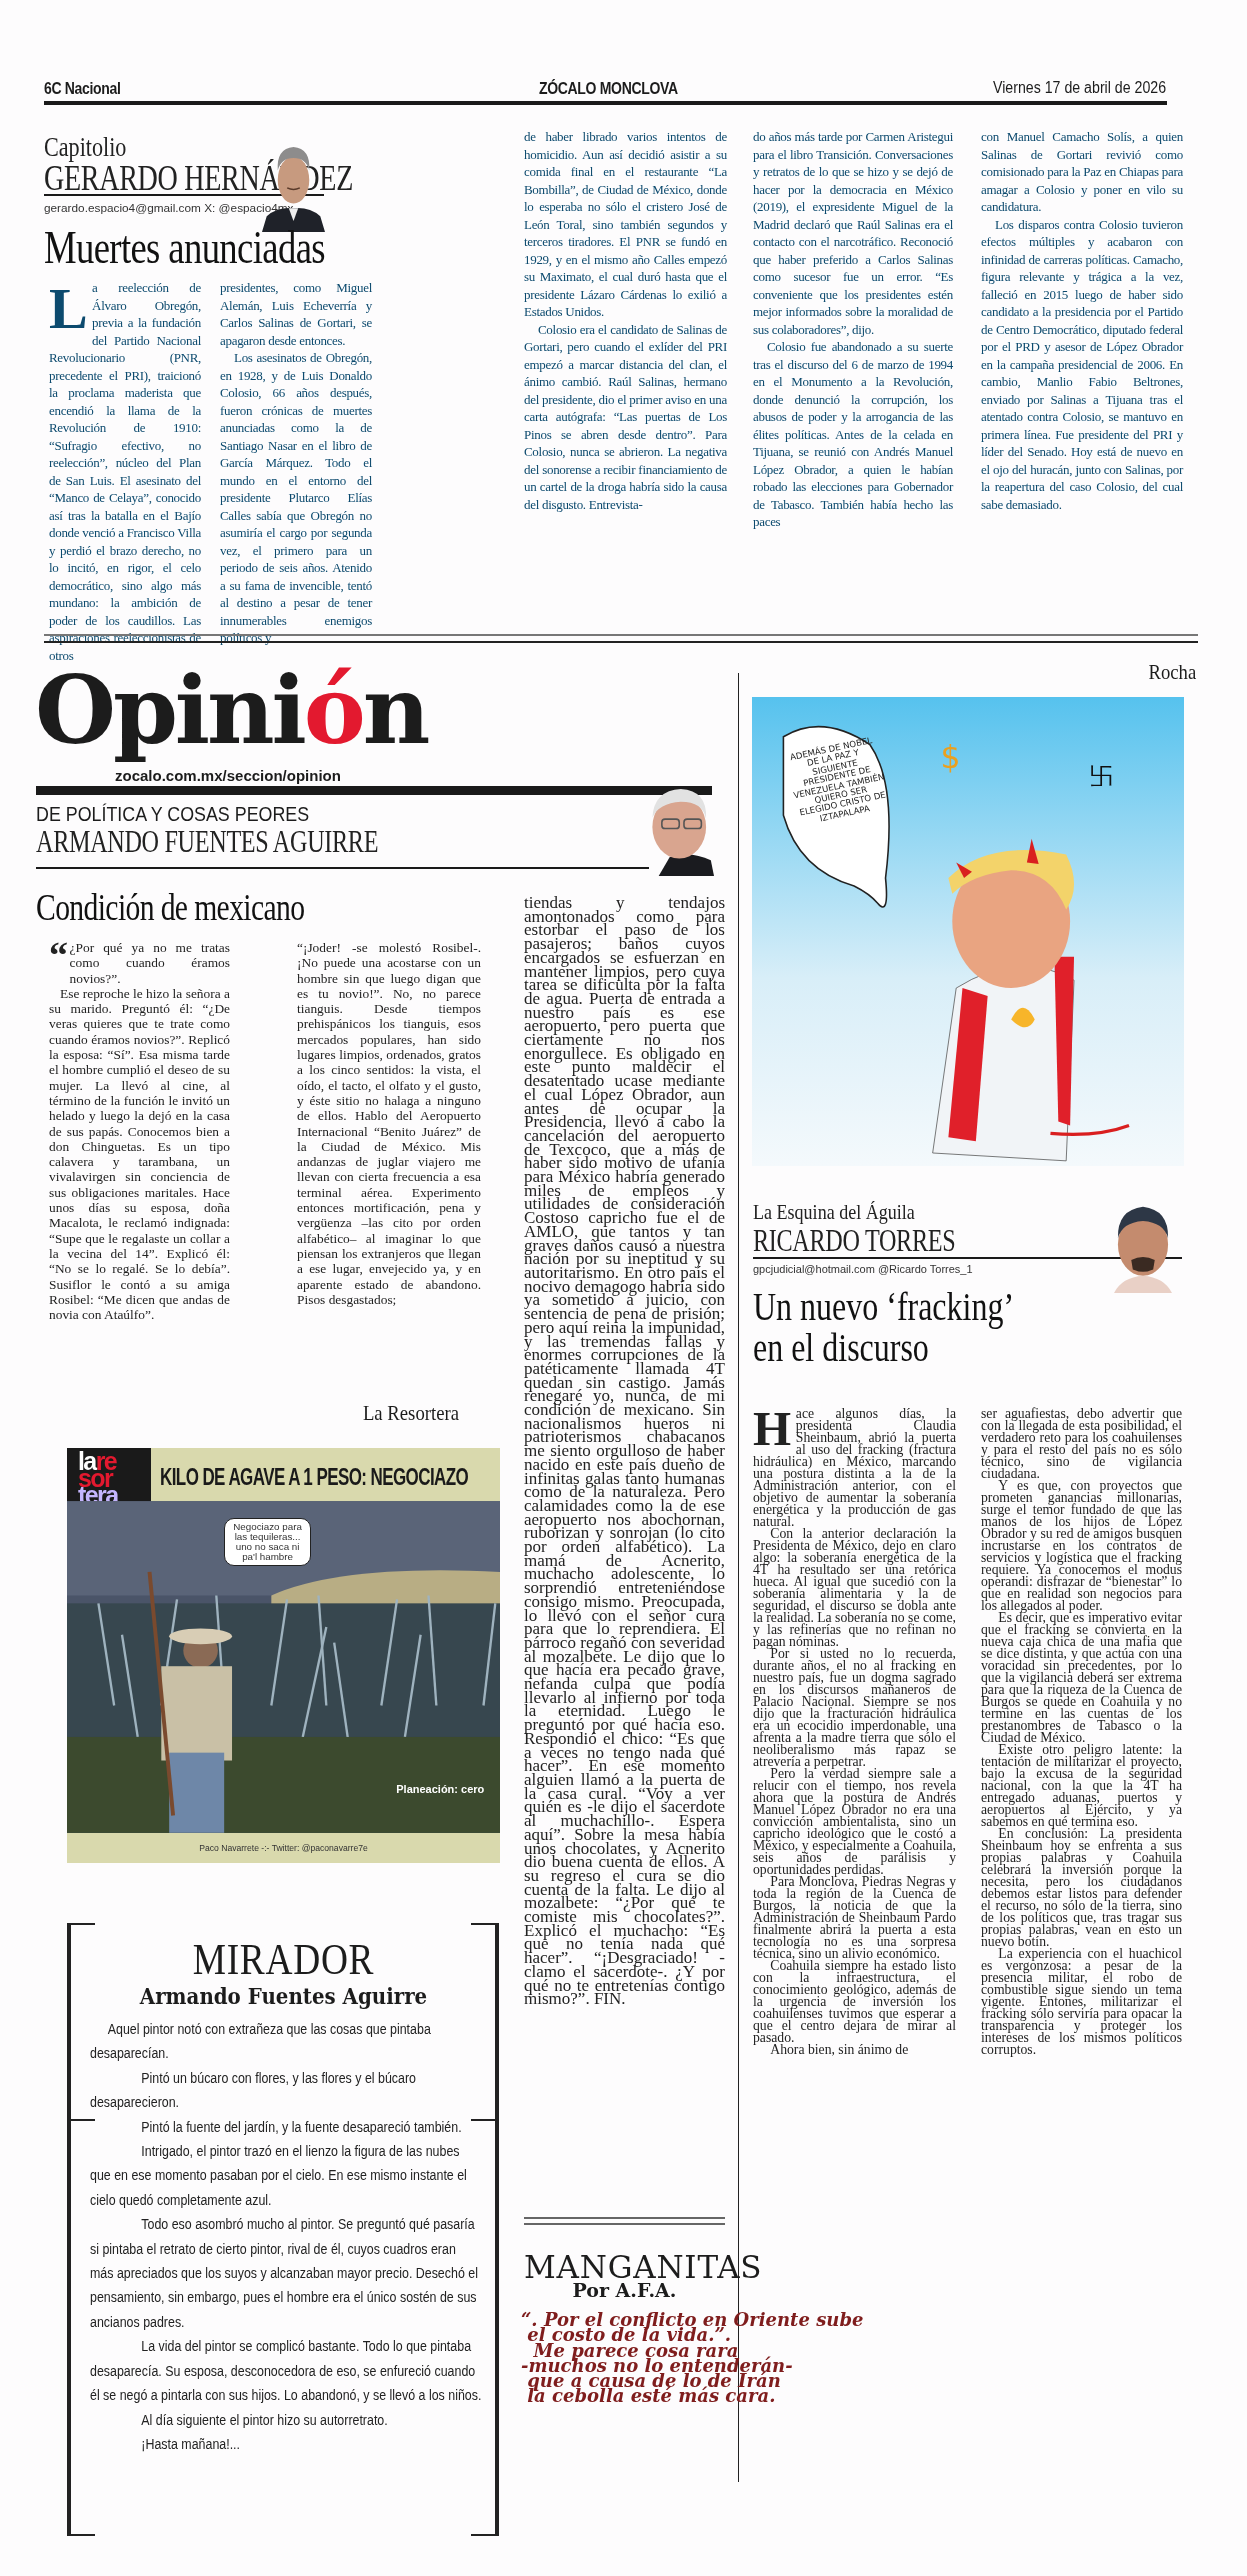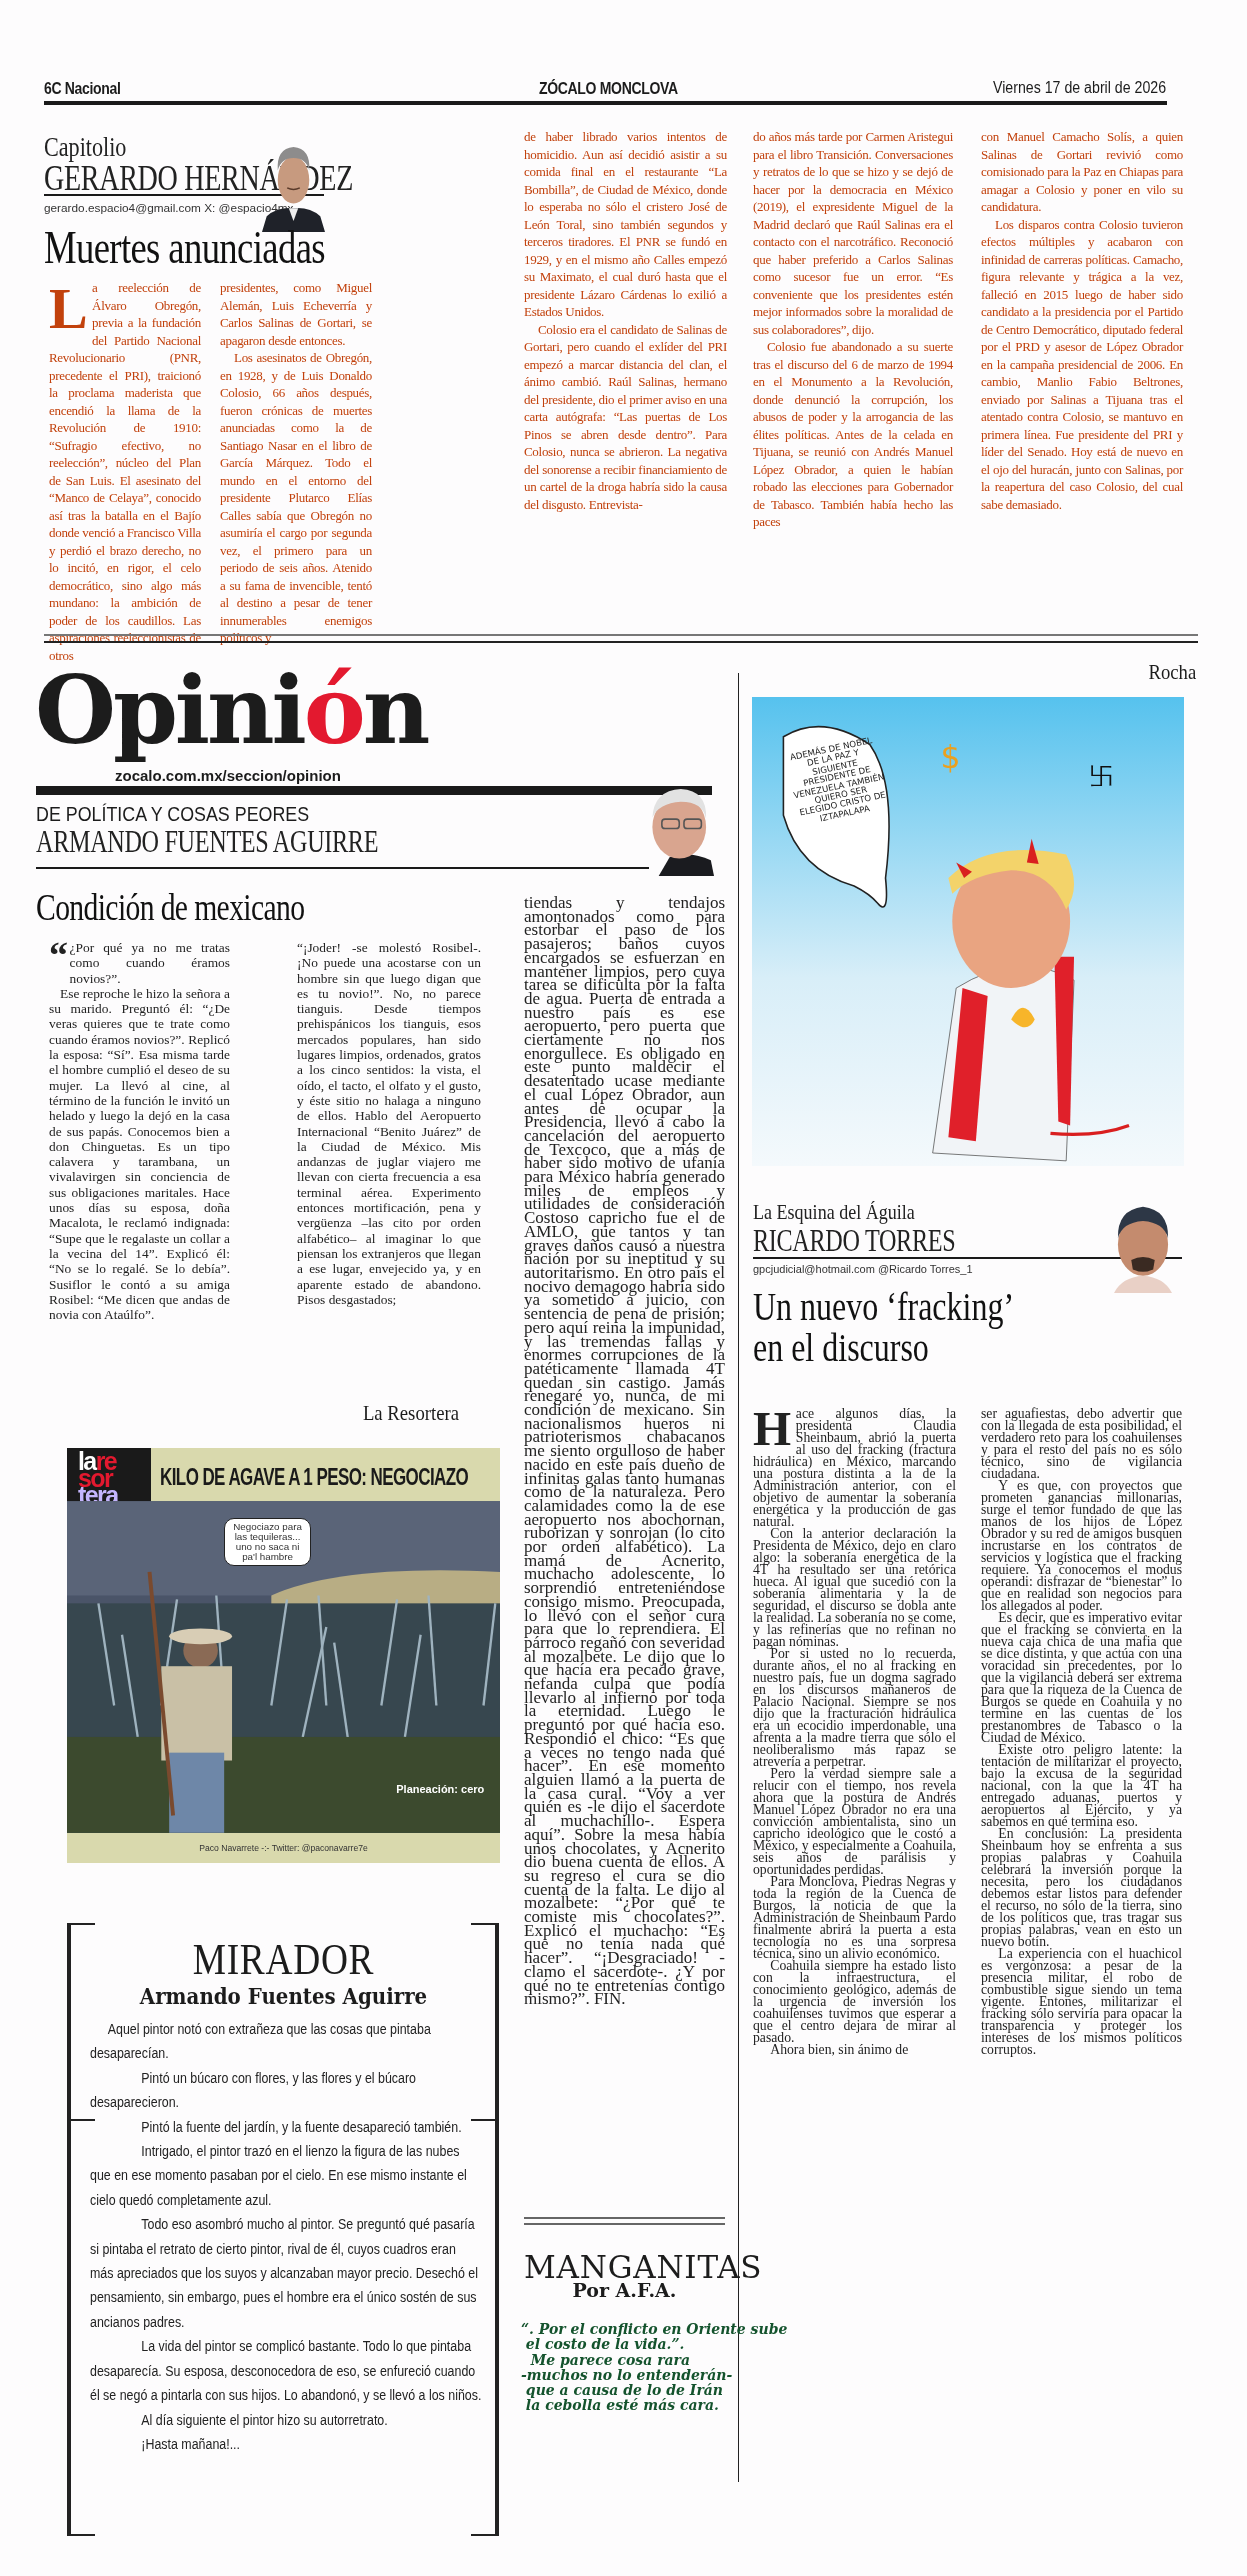--- a/index.html
+++ b/index.html
@@ -12,21 +12,21 @@
 
   
   .hdr{font-weight:bold;font-size:16.5px;letter-spacing:-0.4px;transform:scaleX(0.85);transform-origin:left top;}
   .rule{background:#1a1a1a;}
 
   
   .kicker{font-size:27px;transform:scaleX(0.82);transform-origin:left top;color:#222;}
   .author{font-size:36px;transform:scaleX(0.78);transform-origin:left top;letter-spacing:-0.4px;color:#222;white-space:nowrap;}
   .contact{font-size:11.8px;color:#333;white-space:nowrap;}
   .headline{font-size:47px;transform:scaleX(0.78);transform-origin:left top;letter-spacing:-0.8px;white-space:nowrap;color:#111;}
-  .col{font-size:13px;line-height:17.5px;text-align:justify;hyphens:manual;color:#c2410c;}
+  .col{font-size:13px;line-height:17.5px;text-align:justify;hyphens:manual;color:#0c4a6e;}
   .col.narrow{letter-spacing:-0.3px;}
   .col p{margin:0;text-indent:14px;}
   .col p.noindent{text-indent:0;}
   .dropcap{float:left;font-size:58px;line-height:49px;margin:4.7px 4.7px 0 0;font-weight:bold;}
 
   
   .photo{border-radius:0;overflow:hidden;}
 
   
   .opinion-logo{font-family:"DejaVu Serif",serif;font-weight:bold;font-size:93px;letter-spacing:-3.1px;line-height:1;}
@@ -41,21 +41,21 @@
   .mirador{border-left:3.9px solid #222;border-right:3.9px solid #222;}
   .mirador-corner{position:absolute;height:2.4px;width:28px;background:#222;}
   .mir-title{font-size:44px;text-align:center;letter-spacing:0.8px;transform:scaleX(0.85);}
   .mir-author{font-family:"DejaVu Serif",serif;font-weight:bold;font-size:22px;text-align:center;transform:scaleX(0.9);}
   .mir-body{font-family:"Liberation Sans",sans-serif;font-size:13.8px;line-height:24.4px;color:#222;transform:scaleX(0.9);transform-origin:left top;width:436px;}
   .mir-body p{margin:0;text-indent:57px;}
   .mir-body p.first{text-indent:19.7px;}
 
   .mang-title{font-family:"DejaVu Serif",serif;font-size:31px;text-align:center;letter-spacing:0.8px;}
   .mang-sub{font-family:"DejaVu Serif",serif;font-weight:bold;font-size:19px;text-align:center;}
-  .mang-body{font-family:"DejaVu Serif",serif;font-style:italic;font-weight:bold;font-size:14px;line-height:15.3px;white-space:pre;color:#14532d;margin-top:10px;}
+  .mang-body{font-family:"DejaVu Serif",serif;font-style:italic;font-weight:bold;font-size:18px;line-height:15.3px;white-space:pre;color:#7f1d1d;}
 
   .rt-col{font-size:13.7px;line-height:12px;text-align:justify;color:#222;}
   .rt-col p{margin:0;text-indent:17.3px;}
 </style>
 </head>
 <body>
 
 <div class="abs hdr cond" style="left:44px;top:79px;">6C Nacional</div>
 <div class="abs hdr cond" style="left:539px;top:79px;">ZÓCALO MONCLOVA</div>
 <div class="abs cond" style="right:82px;top:77px;font-size:17.3px;transform:scaleX(0.82);transform-origin:right top;">Viernes 17 de abril de 2026</div>

